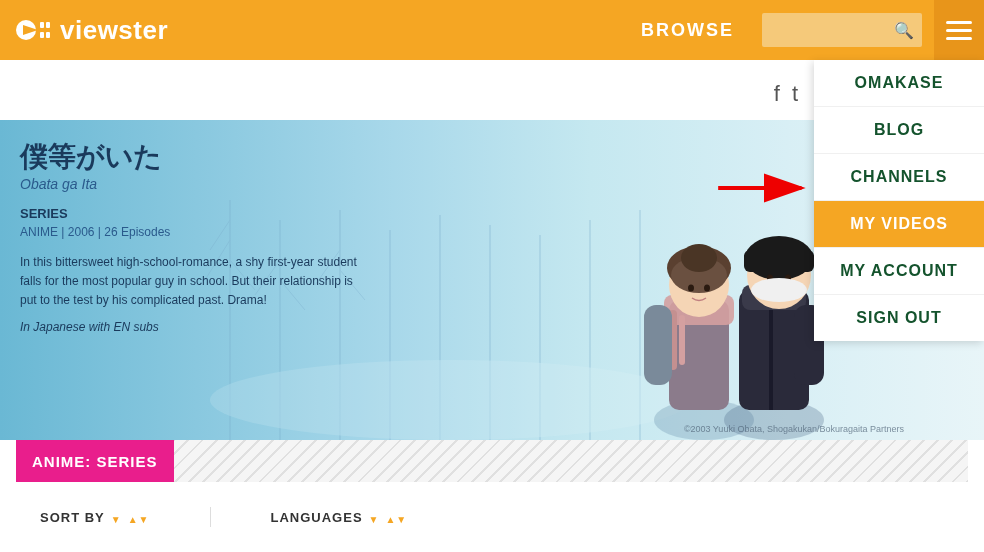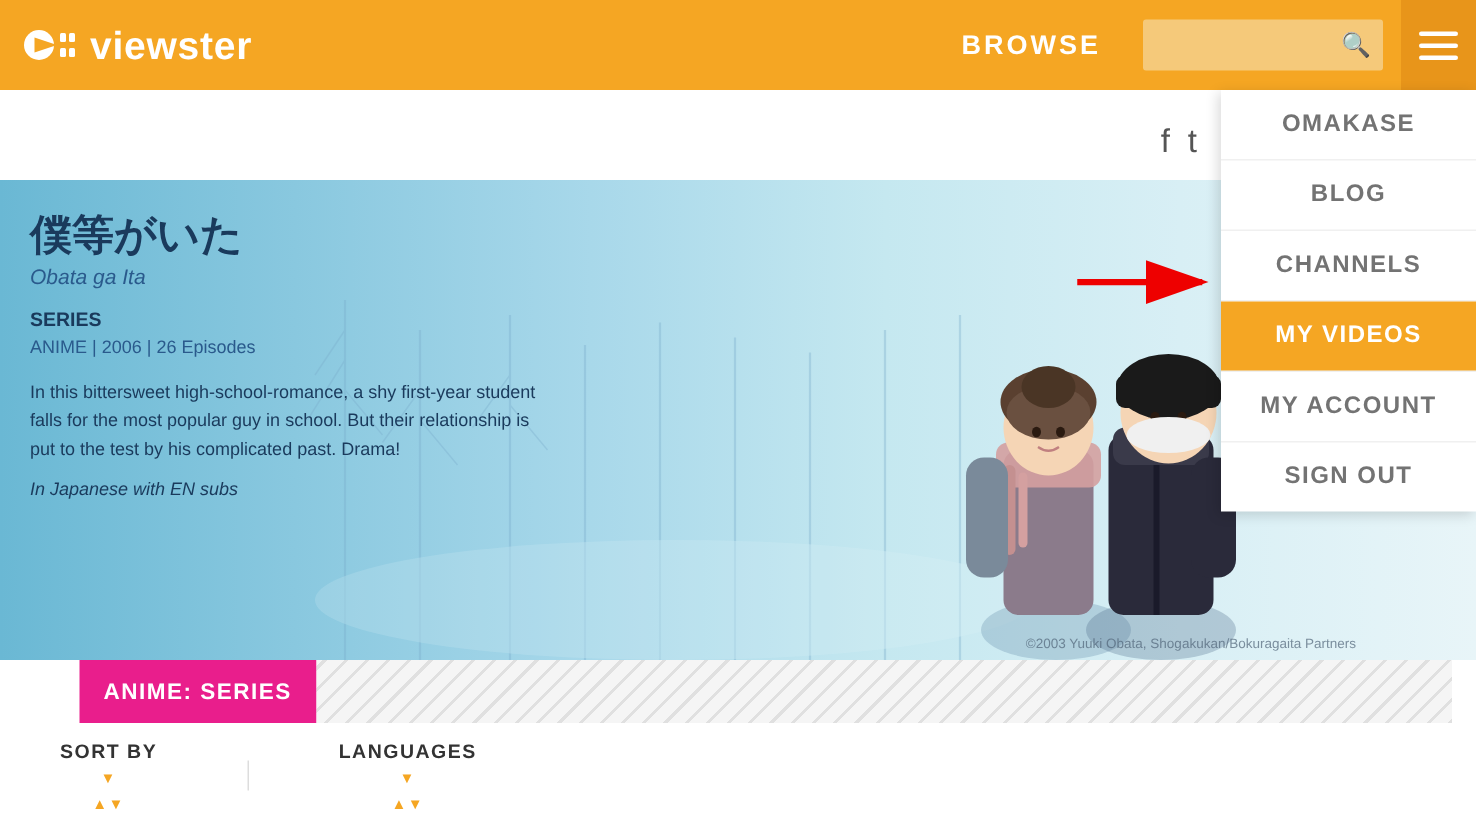--- a/index.html
+++ b/index.html
@@ -93,21 +93,21 @@
       background: #fff;
       z-index: 200;
       box-shadow: -2px 2px 8px rgba(0,0,0,0.15);
     }
     .menu-item {
       display: block;
       text-align: center;
       padding: 14px 16px;
       font-size: 16px;
       font-weight: bold;
-      color: #737373;
+      color: #14532d;
       cursor: pointer;
       letter-spacing: 1px;
       border-bottom: 1px solid #f0f0f0;
     }
     .menu-item:last-child { border-bottom: none; }
     .menu-item.active {
       background: #f5a623;
       color: #fff;
     }
 
@@ -232,21 +232,20 @@
     #section-bar {
       position: absolute;
       top: 440px;
       left: 0;
       right: 0;
       height: 42px;
       display: flex;
       align-items: flex-end;
       padding: 0 16px;
       gap: 0;
-      margin-left: 37px;
     }
     #section-badge {
       background: #e91e8c;
       color: #fff;
       font-size: 15px;
       font-weight: bold;
       padding: 8px 16px;
       letter-spacing: 1px;
       height: 42px;
       display: flex;
@@ -272,28 +271,27 @@
       right: 0;
       height: 70px;
       background: #fff;
       display: flex;
       align-items: center;
       padding: 0 40px;
       gap: 60px;
     }
     .bottom-filter {
       display: flex;
-      align-items: center;
+      align-items: flex-end;
       gap: 6px;
       font-size: 13px;
       font-weight: bold;
       color: #333;
       letter-spacing: 1px;
       cursor: pointer;
-      flex-direction: column;
     }
     .filter-arrow {
       font-size: 10px;
       color: #f5a623;
     }
     .filter-separator {
       width: 1px;
       height: 20px;
       background: #ddd;
     }

